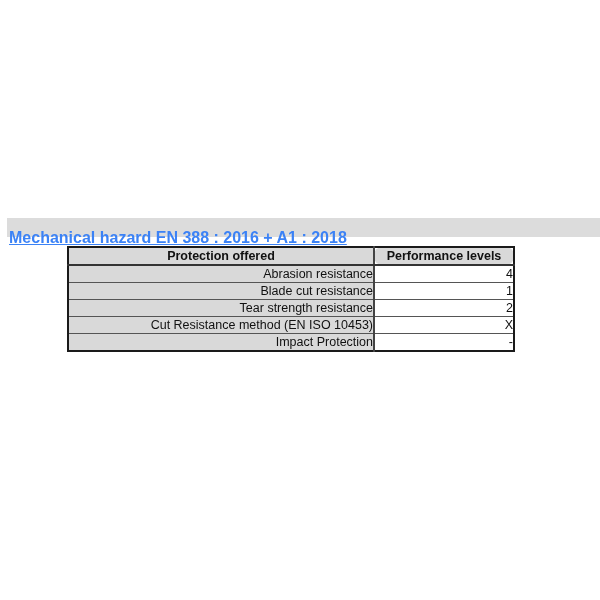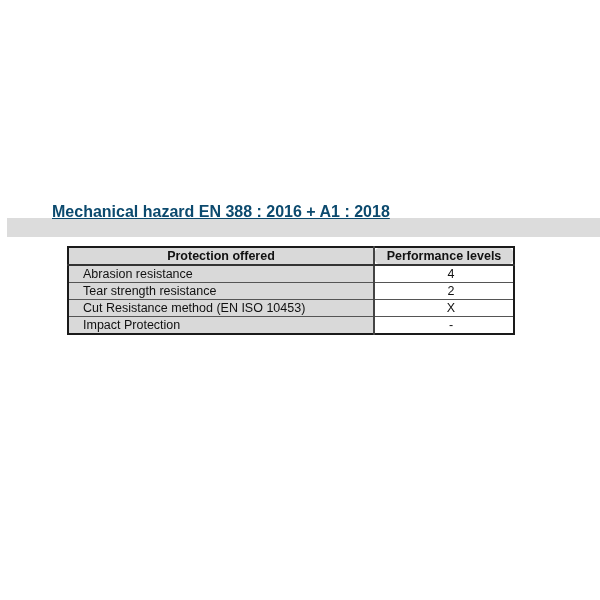--- a/index.html
+++ b/index.html
@@ -1,25 +1,25 @@
 <!DOCTYPE html>
 <html><head>
   <meta charset="utf-8">
   <style>
     html, body { margin: 0; padding: 0; background: #ffffff; }
     body { width: 600px; height: 600px; position: relative; overflow: hidden;
            font-family: "Liberation Sans", sans-serif; color: #111; }
     .banner { position: absolute; left: 7px; top: 218px; width: 593px; height: 19px;
               background: #dcdcdc; }
-    .banner-title { position: absolute; left: 9px; top: 202px; font-size: 16px; font-weight: bold;
-                    text-decoration: underline; line-height: 19px; white-space: nowrap; color: #0c4a6e; margin-left: 43px; }
+    .banner-title { position: absolute; left: 9px; top: 228px; font-size: 16px; font-weight: bold;
+                    text-decoration: underline; line-height: 19px; white-space: nowrap; color: #3b82f6; }
     table.spec { position: absolute; left: 67px; top: 246px; width: 448px;
                  border-collapse: collapse; border: 2px solid #1a1a1a; font-size: 12.5px; }
     table.spec td, table.spec th { height: 16px; padding: 0 0 0 14px; border: 1px solid #555;
-                 line-height: 16px; white-space: nowrap; }
+                 line-height: 16px; white-space: nowrap; text-align: right; }
     table.spec th { font-weight: bold; text-align: center; background: #d9d9d9; padding: 0;
                     border-bottom: 2px solid #333; }
     table.spec th.col2 { background: #d9d9d9; }
     td.label { background: #d9d9d9; width: 290px; }
     td.value { background: #ffffff; text-align: center; padding: 0; }
     .divider { border-left: 2px solid #444 !important; border-radius: 8px; }
   </style>
 </head>
 <body>
 
@@ -32,20 +32,24 @@
       <th>Protection offered</th>
       <th class="col2 divider">Performance levels</th>
     </tr>
   </thead>
   <tbody>
     <tr>
       <td class="label">Abrasion resistance</td>
       <td class="value divider">4</td>
     </tr>
     <tr>
+      <td class="label">Blade cut resistance</td>
+      <td class="value divider">1</td>
+    </tr>
+    <tr>
       <td class="label">Tear strength resistance</td>
       <td class="value divider">2</td>
     </tr>
     <tr>
       <td class="label">Cut Resistance method (EN ISO 10453)</td>
       <td class="value divider">X</td>
     </tr>
     <tr>
       <td class="label">Impact Protection</td>
       <td class="value divider">-</td>

